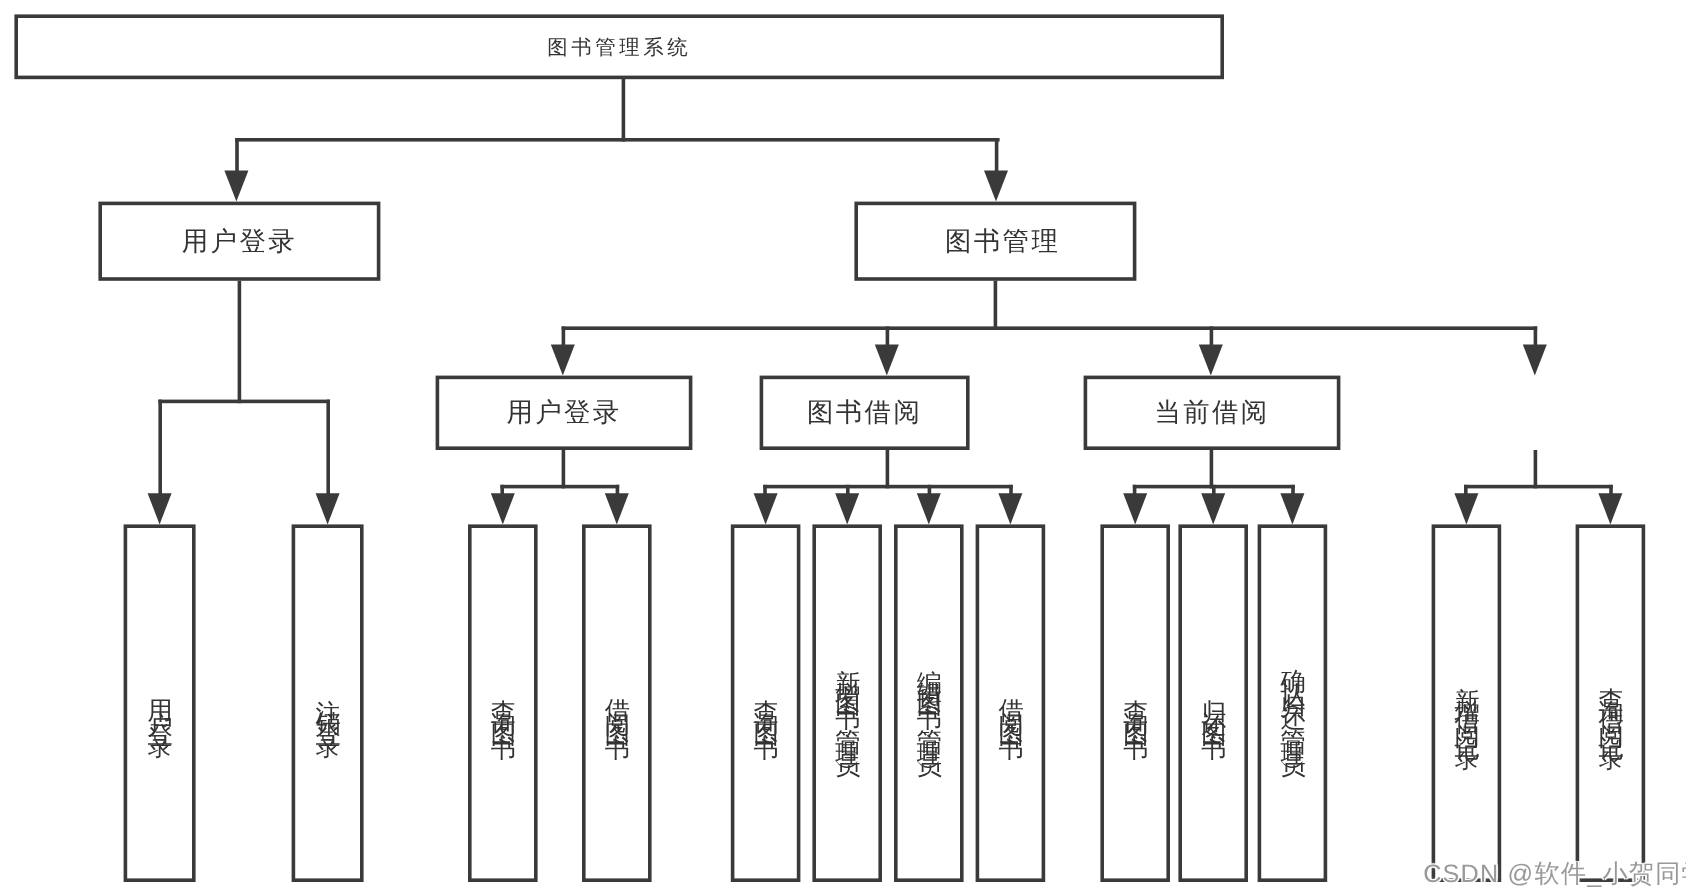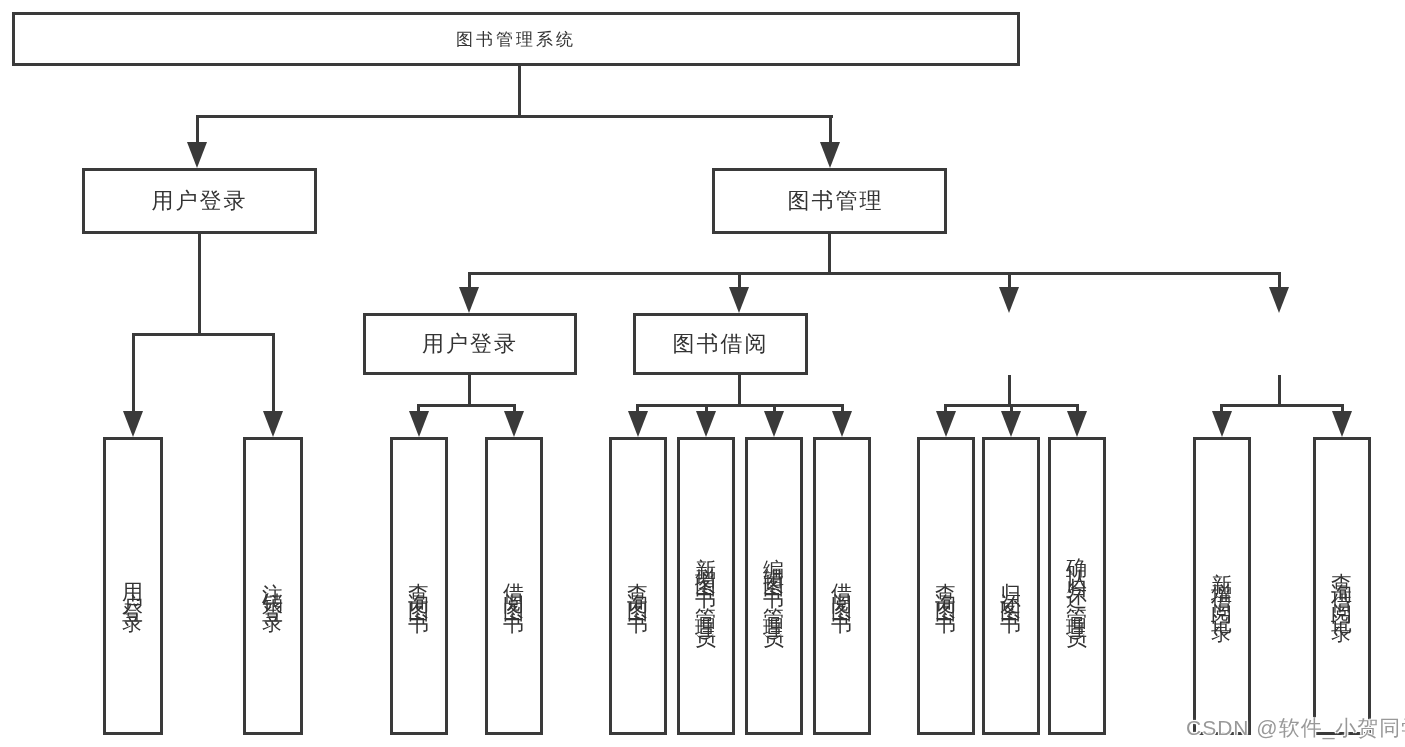--- a/index.html
+++ b/index.html
@@ -101,20 +101,21 @@
   <div class="ar" style="left:459px; top:287px;"></div>
   <div class="vl" style="left:738px; top:272px; height:18px;"></div>
   <div class="ar" style="left:729px; top:287px;"></div>
   <div class="vl" style="left:1008px; top:272px; height:18px;"></div>
   <div class="ar" style="left:999px; top:287px;"></div>
   <div class="vl" style="left:1278px; top:272px; height:18px;"></div>
   <div class="ar" style="left:1269px; top:287px;"></div>
 
   <div class="hbox" style="left:363px; top:313px; width:214px; height:62px;">用户登录</div>
   <div class="hbox" style="left:633px; top:313px; width:175px; height:62px;">图书借阅</div>
+  <div class="hbox" style="left:903px; top:313px; width:214px; height:62px;">当前借阅</div>
 
   <div class="vl" style="left:468px; top:375px; height:32px;"></div>
   <div class="vl" style="left:738px; top:375px; height:32px;"></div>
   <div class="vl" style="left:1008px; top:375px; height:32px;"></div>
   <div class="vl" style="left:1278px; top:375px; height:32px;"></div>
 
   <div class="hl" style="left:417px; top:404px; width:99px;"></div>
   <div class="hl" style="left:636px; top:404px; width:208px;"></div>
   <div class="hl" style="left:944px; top:404px; width:135px;"></div>
   <div class="hl" style="left:1220px; top:404px; width:124px;"></div>

